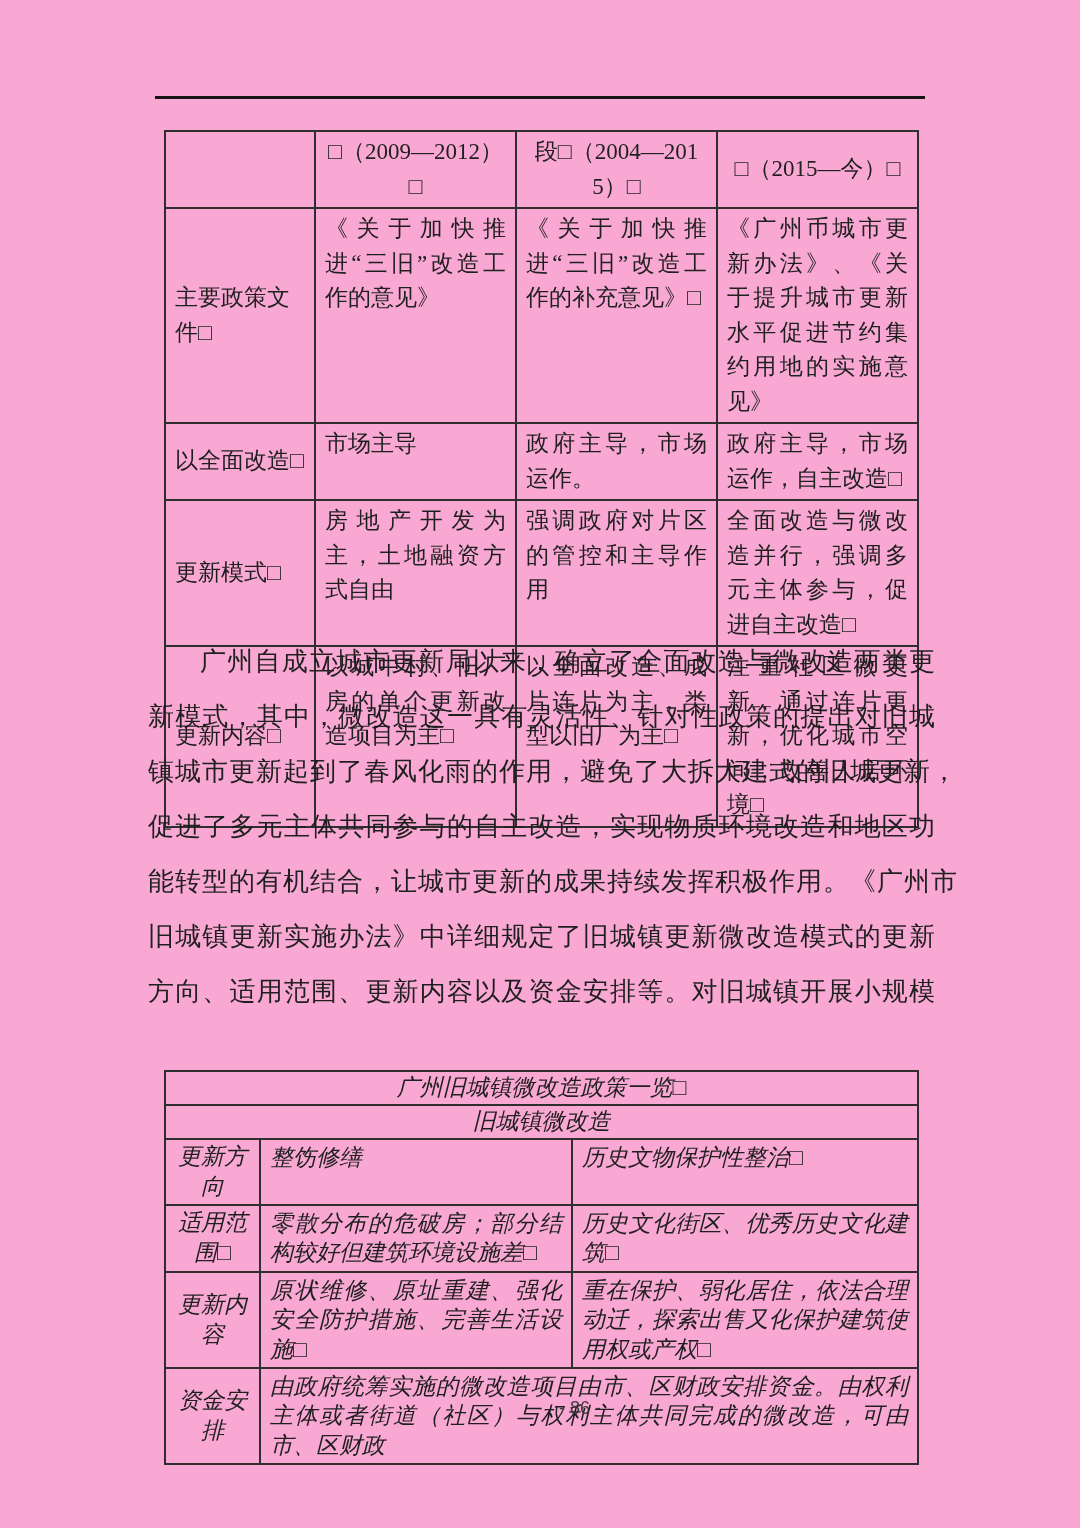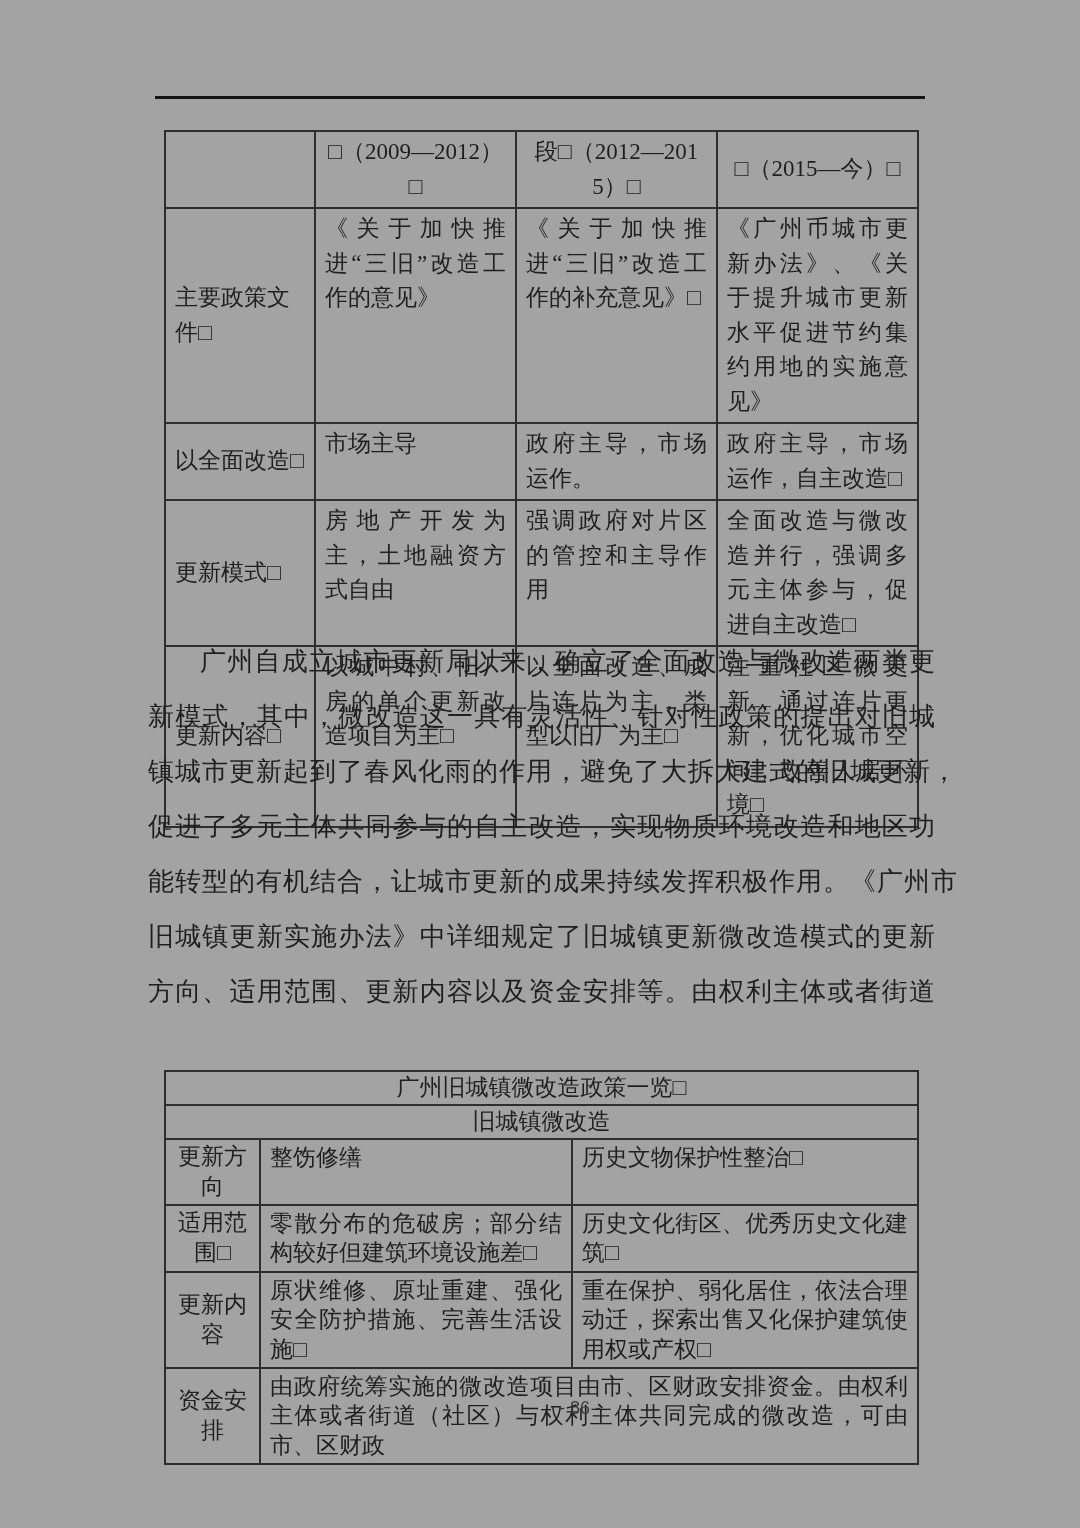--- a/index.html
+++ b/index.html
@@ -4,21 +4,21 @@
 <style>
   html, body {
     margin: 0;
     padding: 0;
     background: #ffffff;
   }
   .page {
     position: relative;
     width: 1080px;
     height: 1528px;
-    background: #a3a3a3;
+    background: #f9a8d4;
     overflow: hidden;
     font-family: "Liberation Serif", "DejaVu Serif", serif;
     color: #1f1f1f;
   }
   .top-rule {
     position: absolute;
     left: 155px;
     top: 96px;
     width: 770px;
     height: 3px;
@@ -72,20 +72,21 @@
     text-indent: 2em;
   }
   .para-line.last {
     text-align-last: left;
   }
   .t2 {
     position: absolute;
     left: 164px;
     top: 1070px;
     width: 753px;
+    font-style: italic;
   }
   .t2 td.title-cell {
     text-align: center;
     vertical-align: middle;
     padding: 1px 6px;
     line-height: 1.25;
   }
   .t2 td.label {
     text-align: center;
     vertical-align: middle;
@@ -120,21 +121,21 @@
     <colgroup>
       <col style="width:150px">
       <col style="width:201px">
       <col style="width:201px">
       <col style="width:201px">
     </colgroup>
     <tbody>
       <tr>
         <td class="head" style="height:58px"></td>
         <td class="head">□（2009—2012）□</td>
-        <td class="head">段□（2012—2015）□</td>
+        <td class="head">段□（2004—2015）□</td>
         <td class="head">□（2015—今）□</td>
       </tr>
       <tr>
         <td class="label" style="height:132px">主要政策文件□</td>
         <td class="cell">《关于加快推进“三旧”改造工作的意见》</td>
         <td class="cell">《关于加快推进“三旧”改造工作的补充意见》□</td>
         <td class="cell">《广州币城市更新办法》、《关于提升城市更新水平促进节约集约用地的实施意见》</td>
       </tr>
       <tr>
         <td class="label" style="height:58px">以全面改造□</td>
@@ -157,21 +158,21 @@
     </tbody>
   </table>
 
   <div class="para">
     <div class="para-line first">广州自成立城市更新局以来，确立了全面改造与微改造两类更</div>
     <div class="para-line">新模式，其中，微改造这一具有灵活性、针对性政策的提出对旧城</div>
     <div class="para-line">镇城市更新起到了春风化雨的作用，避免了大拆大建式的旧城更新，</div>
     <div class="para-line">促进了多元主体共同参与的自主改造，实现物质环境改造和地区功</div>
     <div class="para-line">能转型的有机结合，让城市更新的成果持续发挥积极作用。《广州市</div>
     <div class="para-line">旧城镇更新实施办法》中详细规定了旧城镇更新微改造模式的更新</div>
-    <div class="para-line">方向、适用范围、更新内容以及资金安排等。由权利主体或者街道</div>
+    <div class="para-line">方向、适用范围、更新内容以及资金安排等。对旧城镇开展小规模</div>
   </div>
 
   <table class="t2">
     <colgroup>
       <col style="width:95px">
       <col style="width:312px">
       <col style="width:346px">
     </colgroup>
     <tbody>
       <tr>

